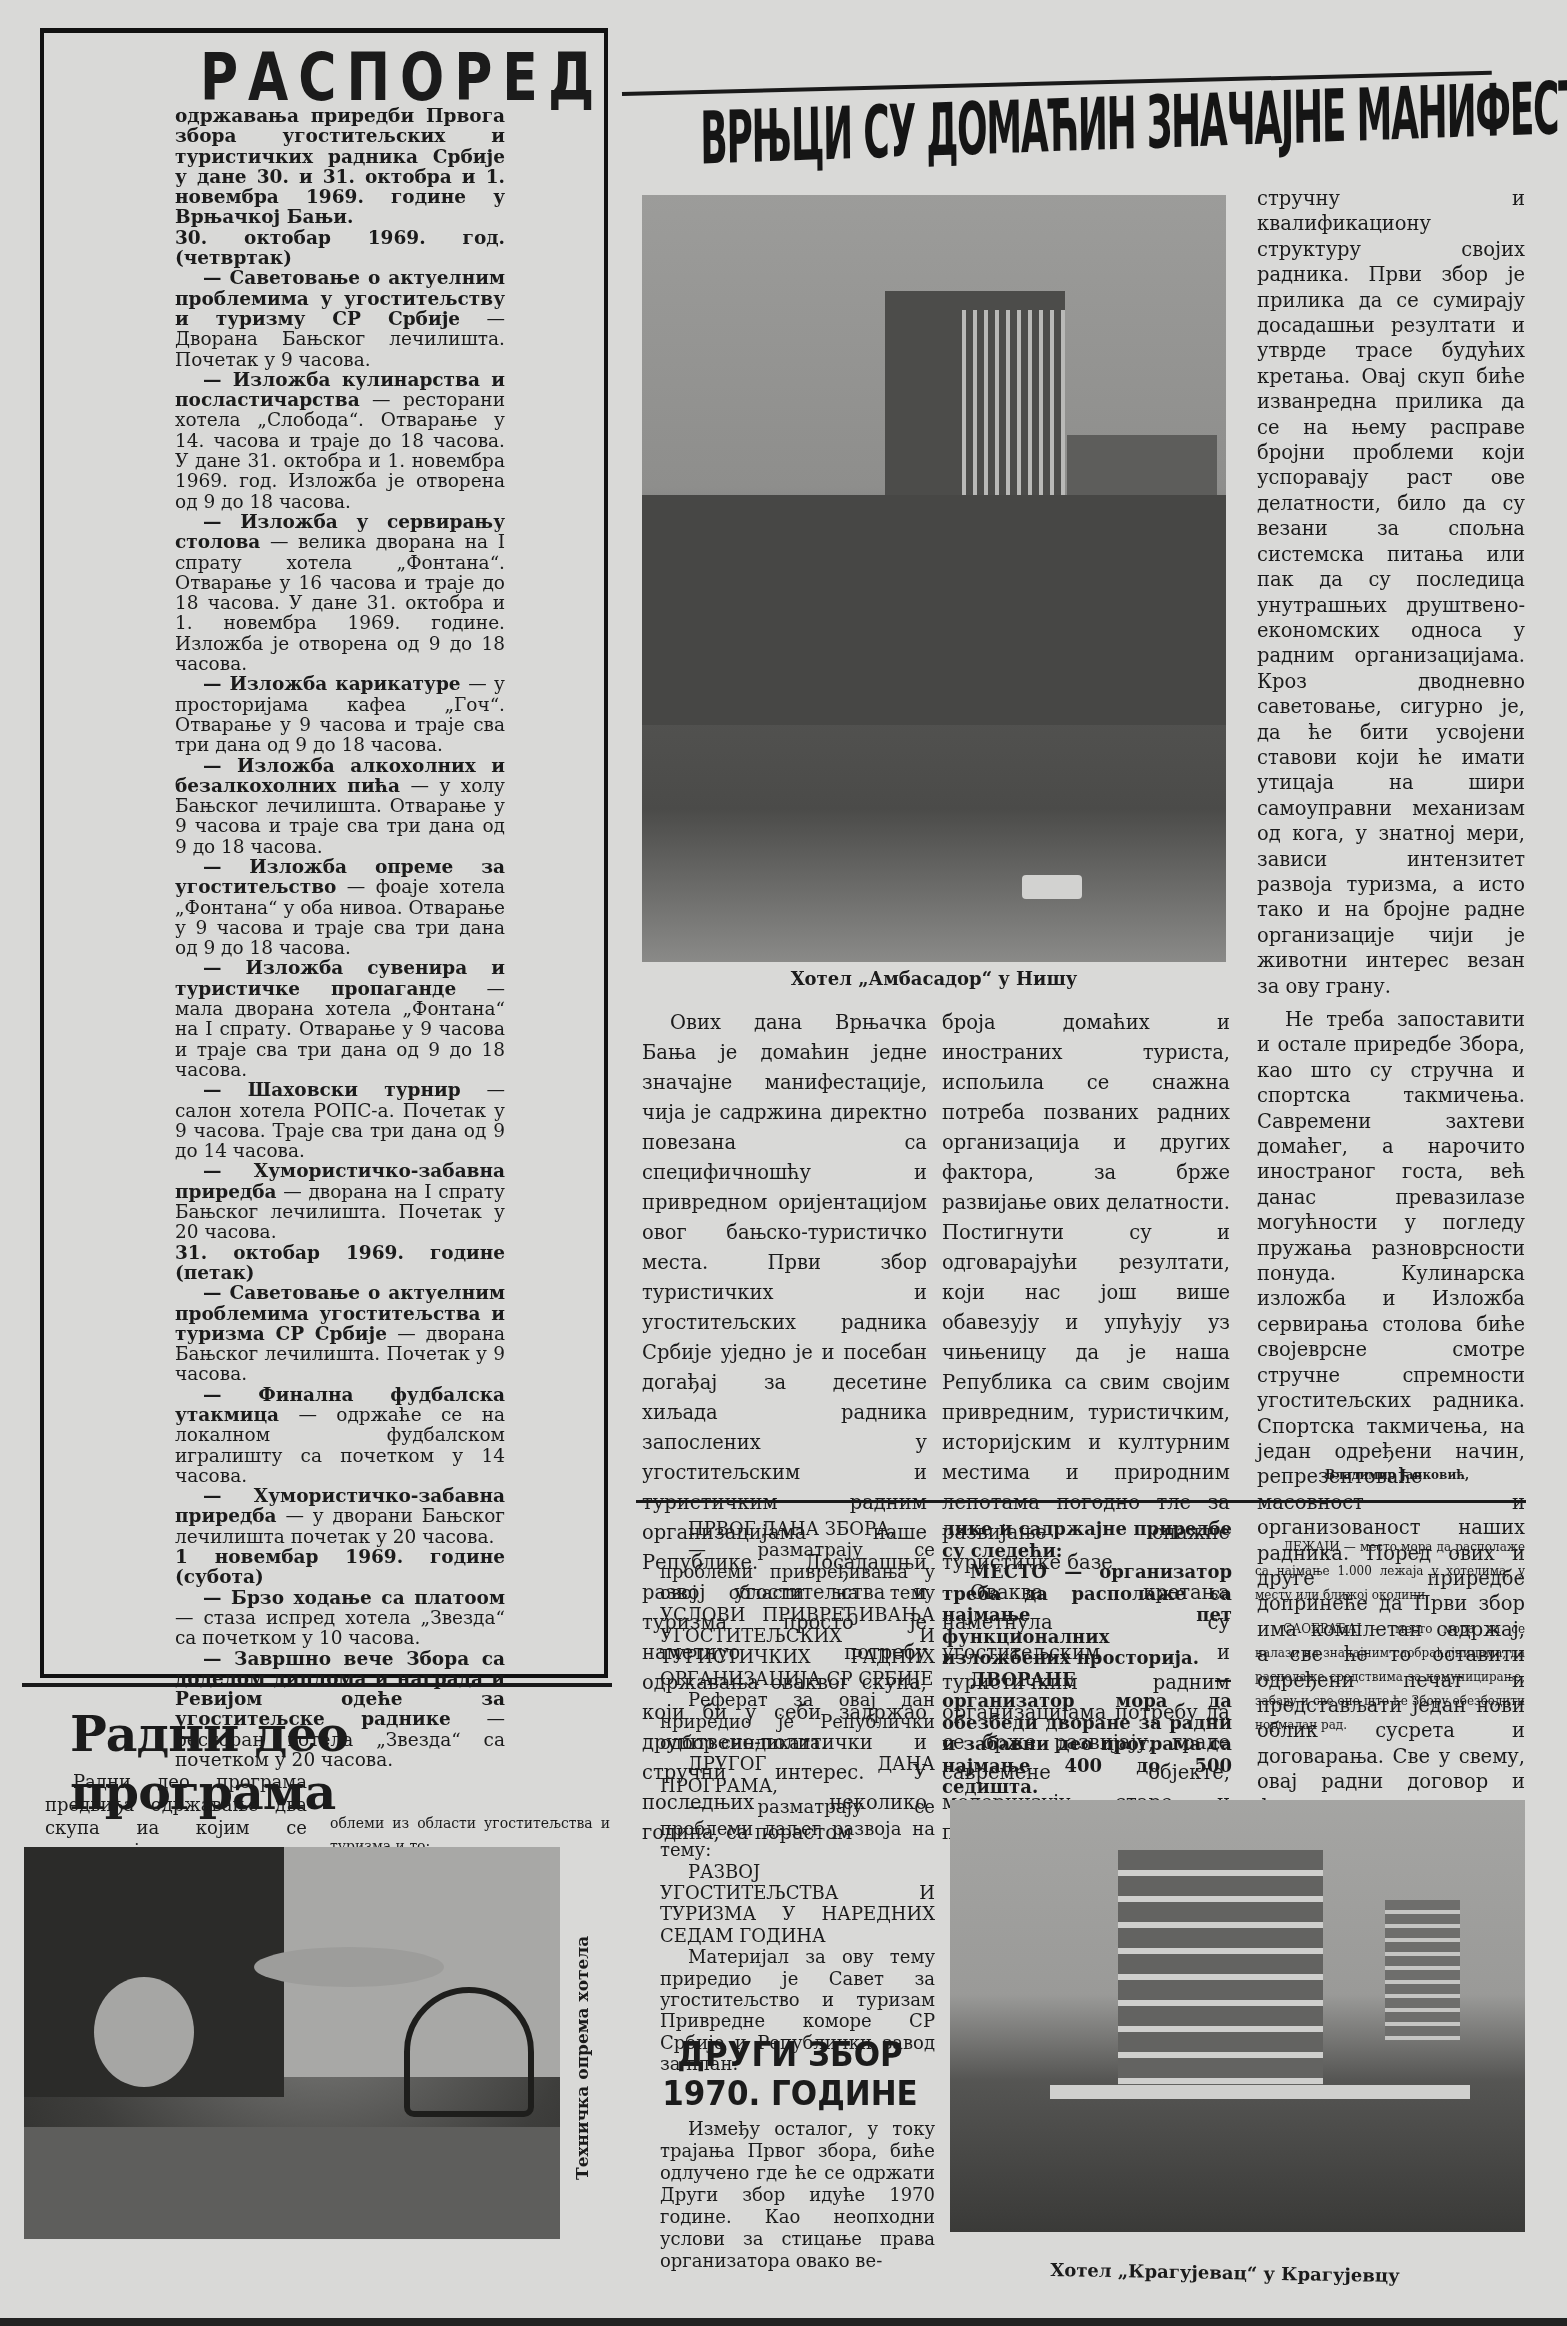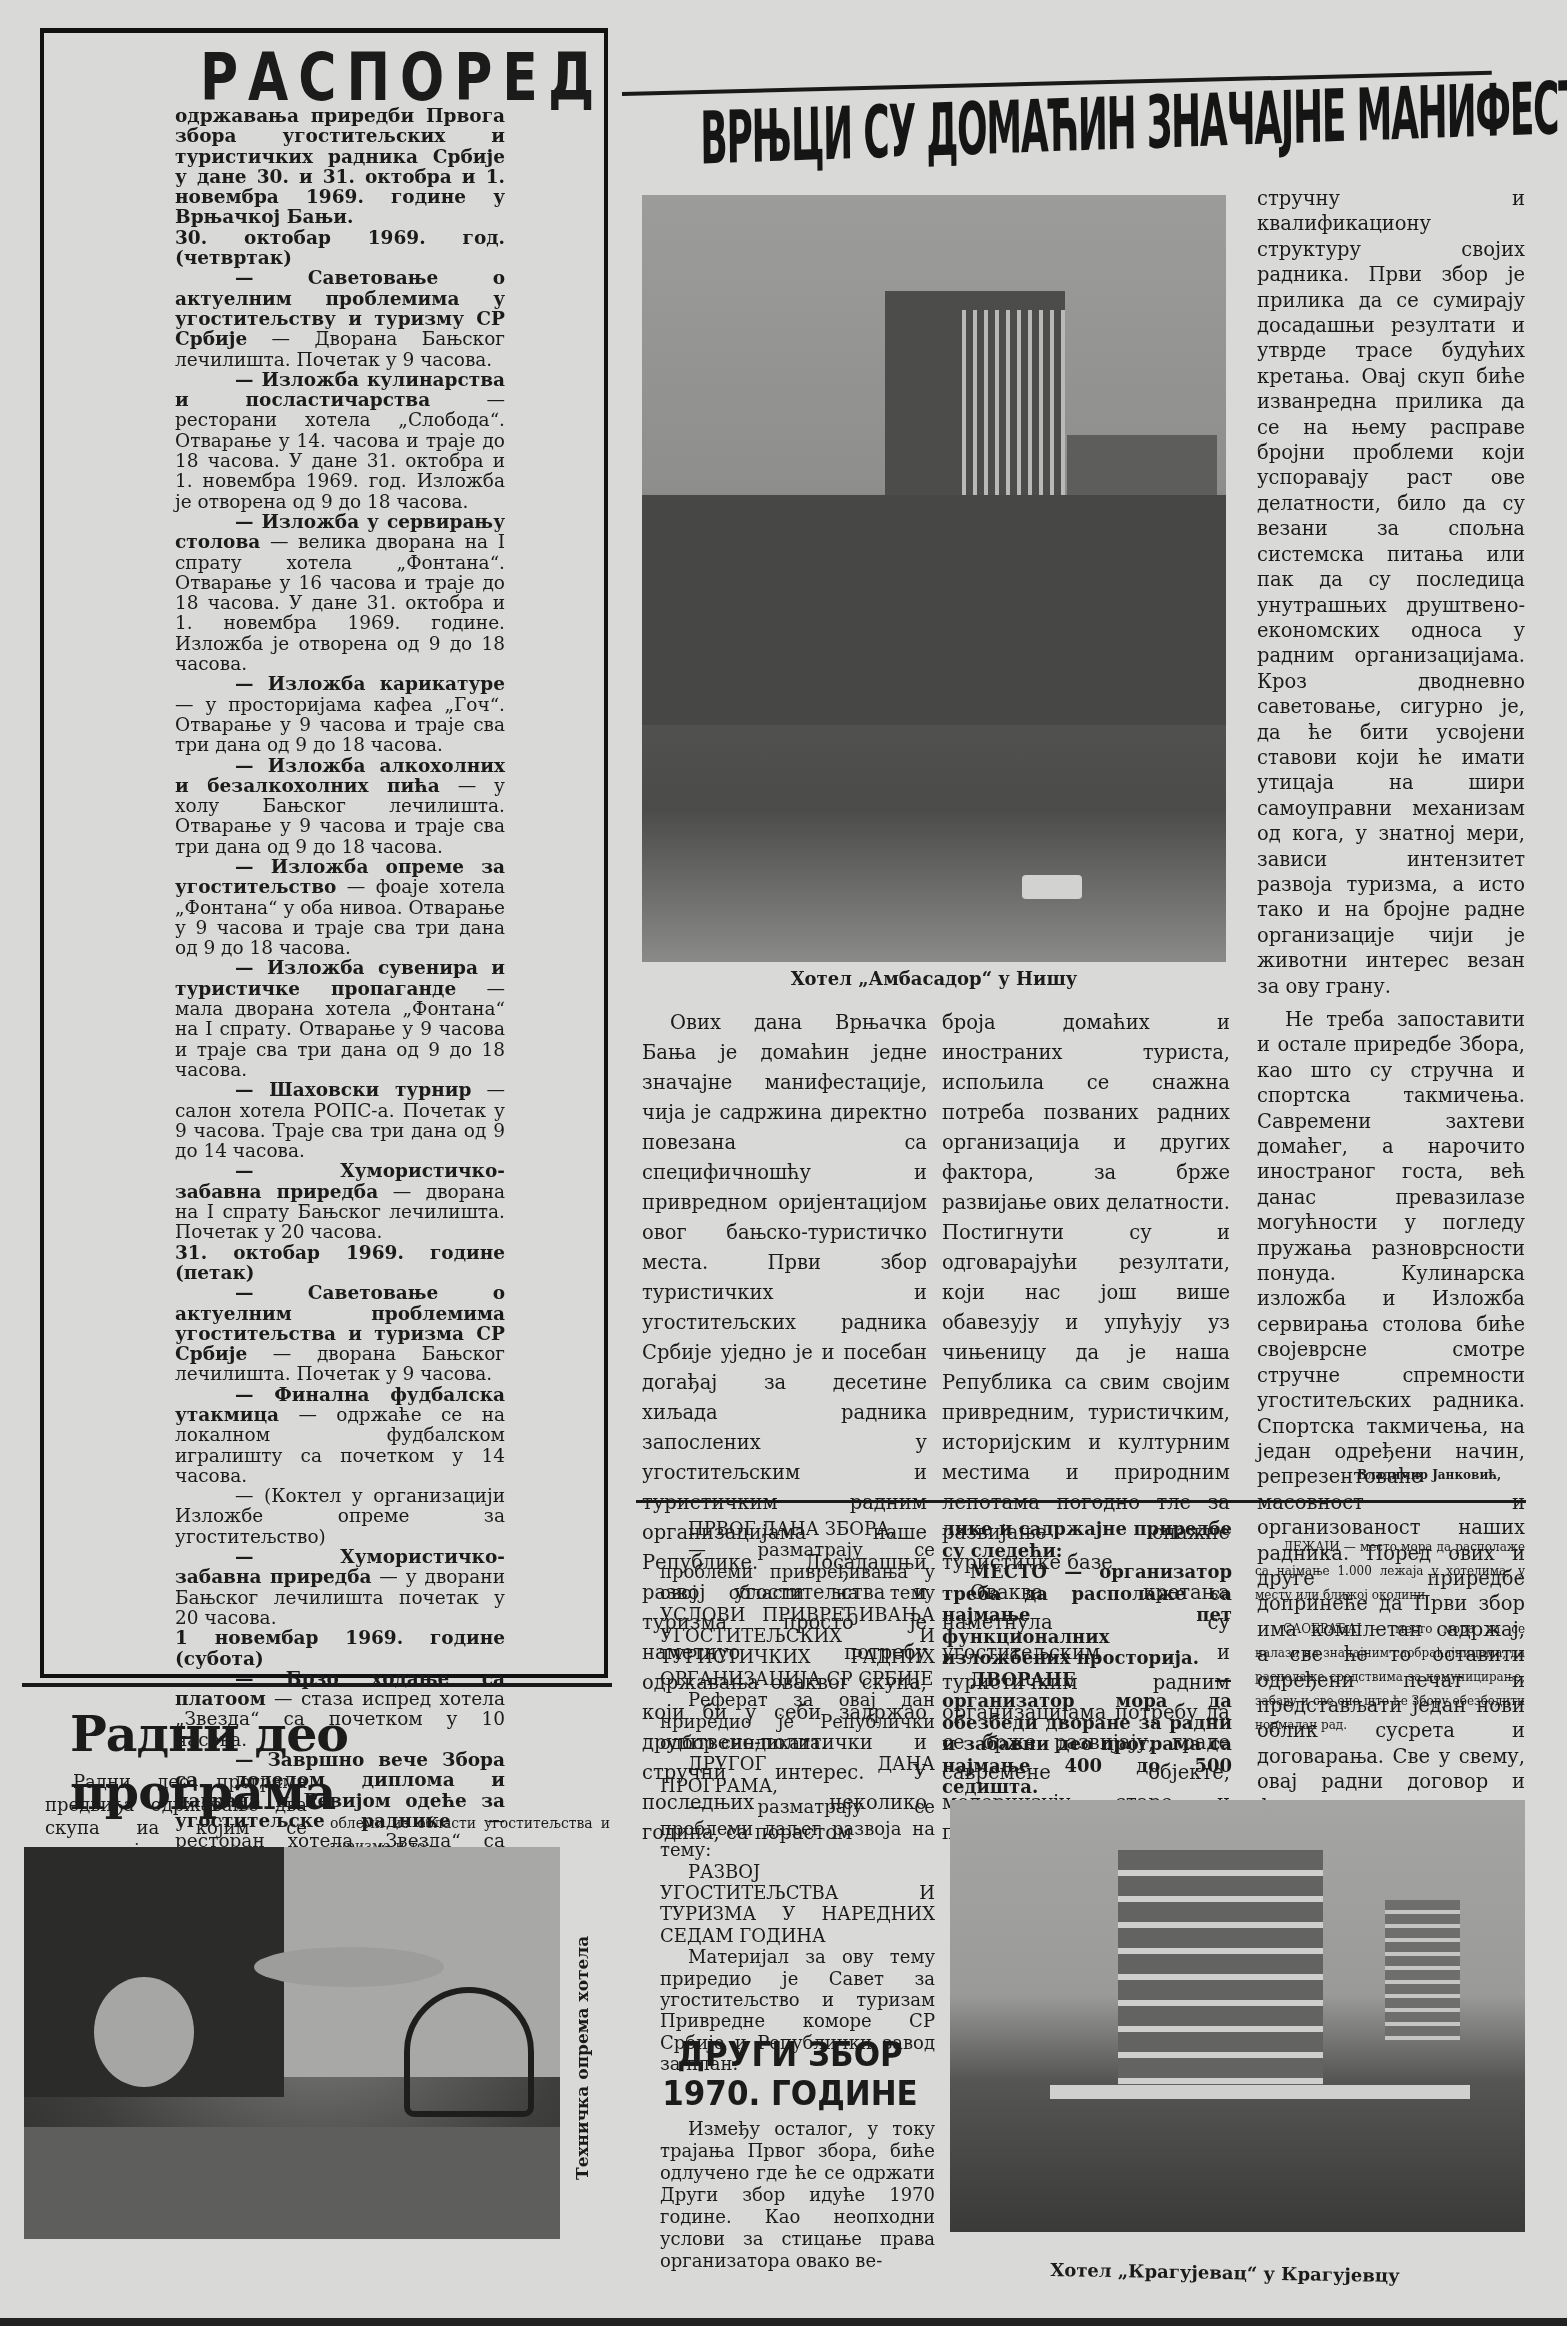--- a/index.html
+++ b/index.html
@@ -7,21 +7,21 @@
     width:1567px; height:2326px; position:relative; overflow:hidden;
     background:#d9d9d7;
     font-family:"DejaVu Serif", serif;
     color:#1b1b1b;
   }
   .abs { position:absolute; }
   .rule { position:absolute; background:#1a1a1a; }
   .col { position:absolute; font-size:19.5px; line-height:30px; text-align:justify; }
   .col p { margin:0; }
   .ind { text-indent:28px; }
-  .b { font-weight:bold;margin-left:32px; }
+  .b { font-weight:bold; }
   .box {
     position:absolute; left:40px; top:28px; width:568px; height:1650px;
     border:4px solid #111; border-top-width:5px; box-sizing:border-box;
   }
   .title-raspored {
     position:absolute; left:200px; top:40px; width:260px; text-align:center;
     font-family:"DejaVu Sans", sans-serif; font-weight:bold; font-size:52px;
     letter-spacing:10px; transform:scaleY(1.25); transform-origin:top;
   }
   .sched { left:175px; top:106px; width:330px; font-size:18.5px; line-height:20.3px; }
@@ -61,21 +61,20 @@
   <p class="ind"><span class="b">— Изложба у сервирању столова</span><span> — велика дворана на I спрату хотела „Фонтана“. Отварање у 16 часова и траје до 18 часова. У дане 31. октобра и 1. новембра 1969. године. Изложба је отворена од 9 до 18 часова.</span></p>
   <p class="ind"><span class="b">— Изложба карикатуре</span><span> — у просторијама кафеа „Гоч“. Отварање у 9 часова и траје сва три дана од 9 до 18 часова.</span></p>
   <p class="ind"><span class="b">— Изложба алкохолних и безалкохолних пића</span><span> — у холу Бањског лечилишта. Отварање у 9 часова и траје сва три дана од 9 до 18 часова.</span></p>
   <p class="ind"><span class="b">— Изложба опреме за угоститељство</span><span> — фоаје хотела „Фонтана“ у оба нивоа. Отварање у 9 часова и траје сва три дана од 9 до 18 часова.</span></p>
   <p class="ind"><span class="b">— Изложба сувенира и туристичке пропаганде</span><span> — мала дворана хотела „Фонтана“ на I спрату. Отварање у 9 часова и траје сва три дана од 9 до 18 часова.</span></p>
   <p class="ind"><span class="b">— Шаховски турнир</span><span> — салон хотела РОПС-а. Почетак у 9 часова. Траје сва три дана од 9 до 14 часова.</span></p>
   <p class="ind"><span class="b">— Хумористичко-забавна приредба</span><span> — дворана на I спрату Бањског лечилишта. Почетак у 20 часова.</span></p>
   <p class="b">31. октобар 1969. године (петак)</p>
   <p class="ind"><span class="b">— Саветовање о актуелним проблемима угоститељства и туризма СР Србије</span><span> — дворана Бањског лечилишта. Почетак у 9 часова.</span></p>
   <p class="ind"><span class="b">— Финална фудбалска утакмица</span><span> — одржаће се на локалном фудбалском игралишту са почетком у 14 часова.</span></p>
-  <p class="ind"><span class="b"></span><span>— (Коктел у организацији Изложбе опреме за угоститељство)</span></p>
   <p class="ind"><span class="b">— Хумористичко-забавна приредба</span><span> — у дворани Бањског лечилишта почетак у 20 часова.</span></p>
   <p class="b">1 новембар 1969. године (субота)</p>
   <p class="ind"><span class="b">— Брзо ходање са платоом</span><span> — стаза испред хотела „Звезда“ са почетком у 10 часова.</span></p>
   <p class="ind"><span class="b">— Завршно вече Збора са доделом диплома и награда и Ревијом одеће за угоститељске раднике</span><span> — ресторан хотела „Звезда“ са почетком у 20 часова.</span></p>
 </div>
 
 <div class="rule" style="left:622px; top:92px; width:870px; height:4px; transform:rotate(-1.4deg); transform-origin:left;"></div>
 <div class="headline">ВРЊЦИ СУ ДОМАЋИН ЗНАЧАЈНЕ МАНИФЕСТАЦИЈЕ</div>
 
 <div class="photo" style="left:642px; top:195px; width:584px; height:767px; background:linear-gradient(180deg,#9c9c9a 0%,#8e8e8c 38%,#585856 55%,#4b4b49 80%,#8a8a88 100%);">

